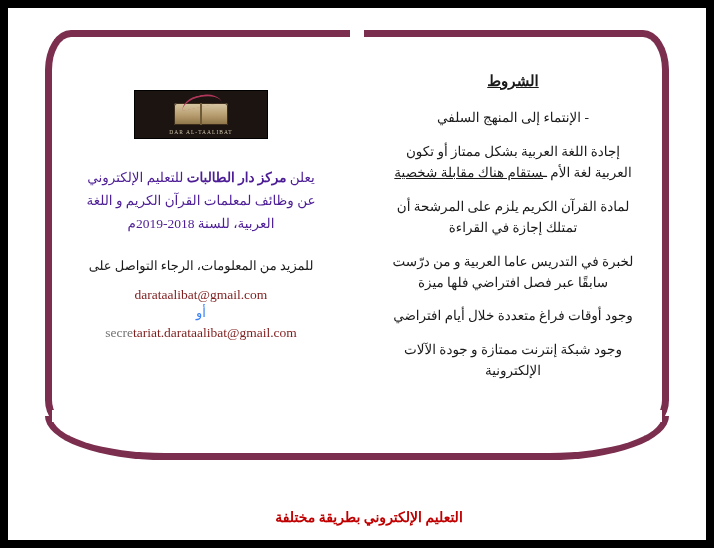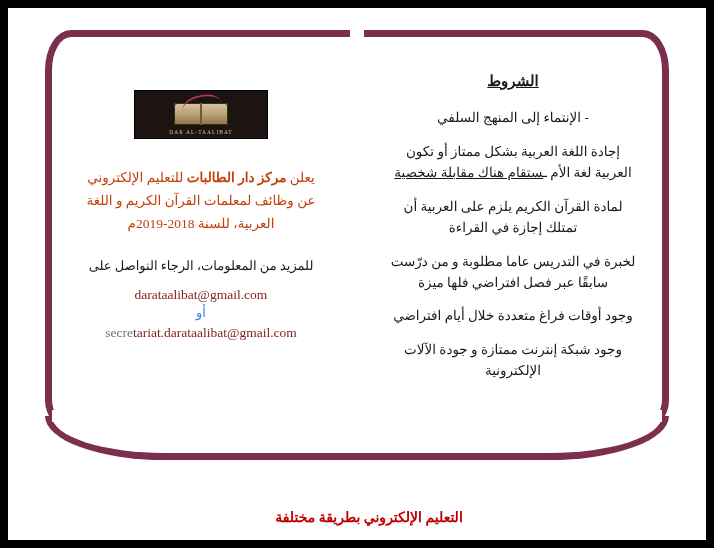--- a/index.html
+++ b/index.html
@@ -192,21 +192,21 @@
     font-family: "Liberation Serif", serif;
     font-size: 5.5px;
     color: #cfc3a8;
     letter-spacing: 1px;
     white-space: nowrap;
   }
   .announce {
     font-family: "Liberation Serif", serif;
     font-size: 13.5px;
     line-height: 1.7;
-    color: #c2410c;
+    color: #4c1d95;
     margin: 0 0 20px 0;
     padding: 0 6px;
   }
   .announce b { font-weight: bold; }
   .contact-lead {
     font-family: "Liberation Serif", serif;
     font-size: 13px;
     line-height: 1.6;
     color: #1a1a1a;
     margin: 0 0 10px 0;
@@ -257,22 +257,22 @@
     <div class="book-bottom"></div>
     <div class="bottom-mask"></div>
     <div class="spine"></div>
 
     <div class="col col-right">
       <div class="conditions-title">الشروط</div>
       <p class="cond-item">- الإنتماء إلى المنهج السلفي</p>
       <p class="cond-item">
         إجادة اللغة العربية بشكل ممتاز أو تكون العربية لغة الأم ـ<span class="underline">ستقام هناك مقابلة شخصية</span>
       </p>
-      <p class="cond-item">لمادة القرآن الكريم يلزم على العربية أن تمتلك إجازة في القراءة</p>
-      <p class="cond-item">لخبرة في التدريس عاما مطلوبة و من درّست سابقًا عبر فصل افتراضي فلها ميزة</p>
+      <p class="cond-item">لمادة القرآن الكريم يلزم على المرشحة أن تمتلك إجازة في القراءة</p>
+      <p class="cond-item">لخبرة في التدريس عاما العربية و من درّست سابقًا عبر فصل افتراضي فلها ميزة</p>
       <p class="cond-item">وجود أوقات فراغ متعددة خلال أيام افتراضي</p>
       <p class="cond-item">وجود شبكة إنترنت ممتازة و جودة الآلات الإلكترونية</p>
     </div>
 
     <div class="col col-left">
       <div class="logo-box">
         <div class="logo-book"></div>
         <div class="logo-swoosh"></div>
         <div class="logo-caption">DAR AL-TAALIBAT</div>
       </div>

